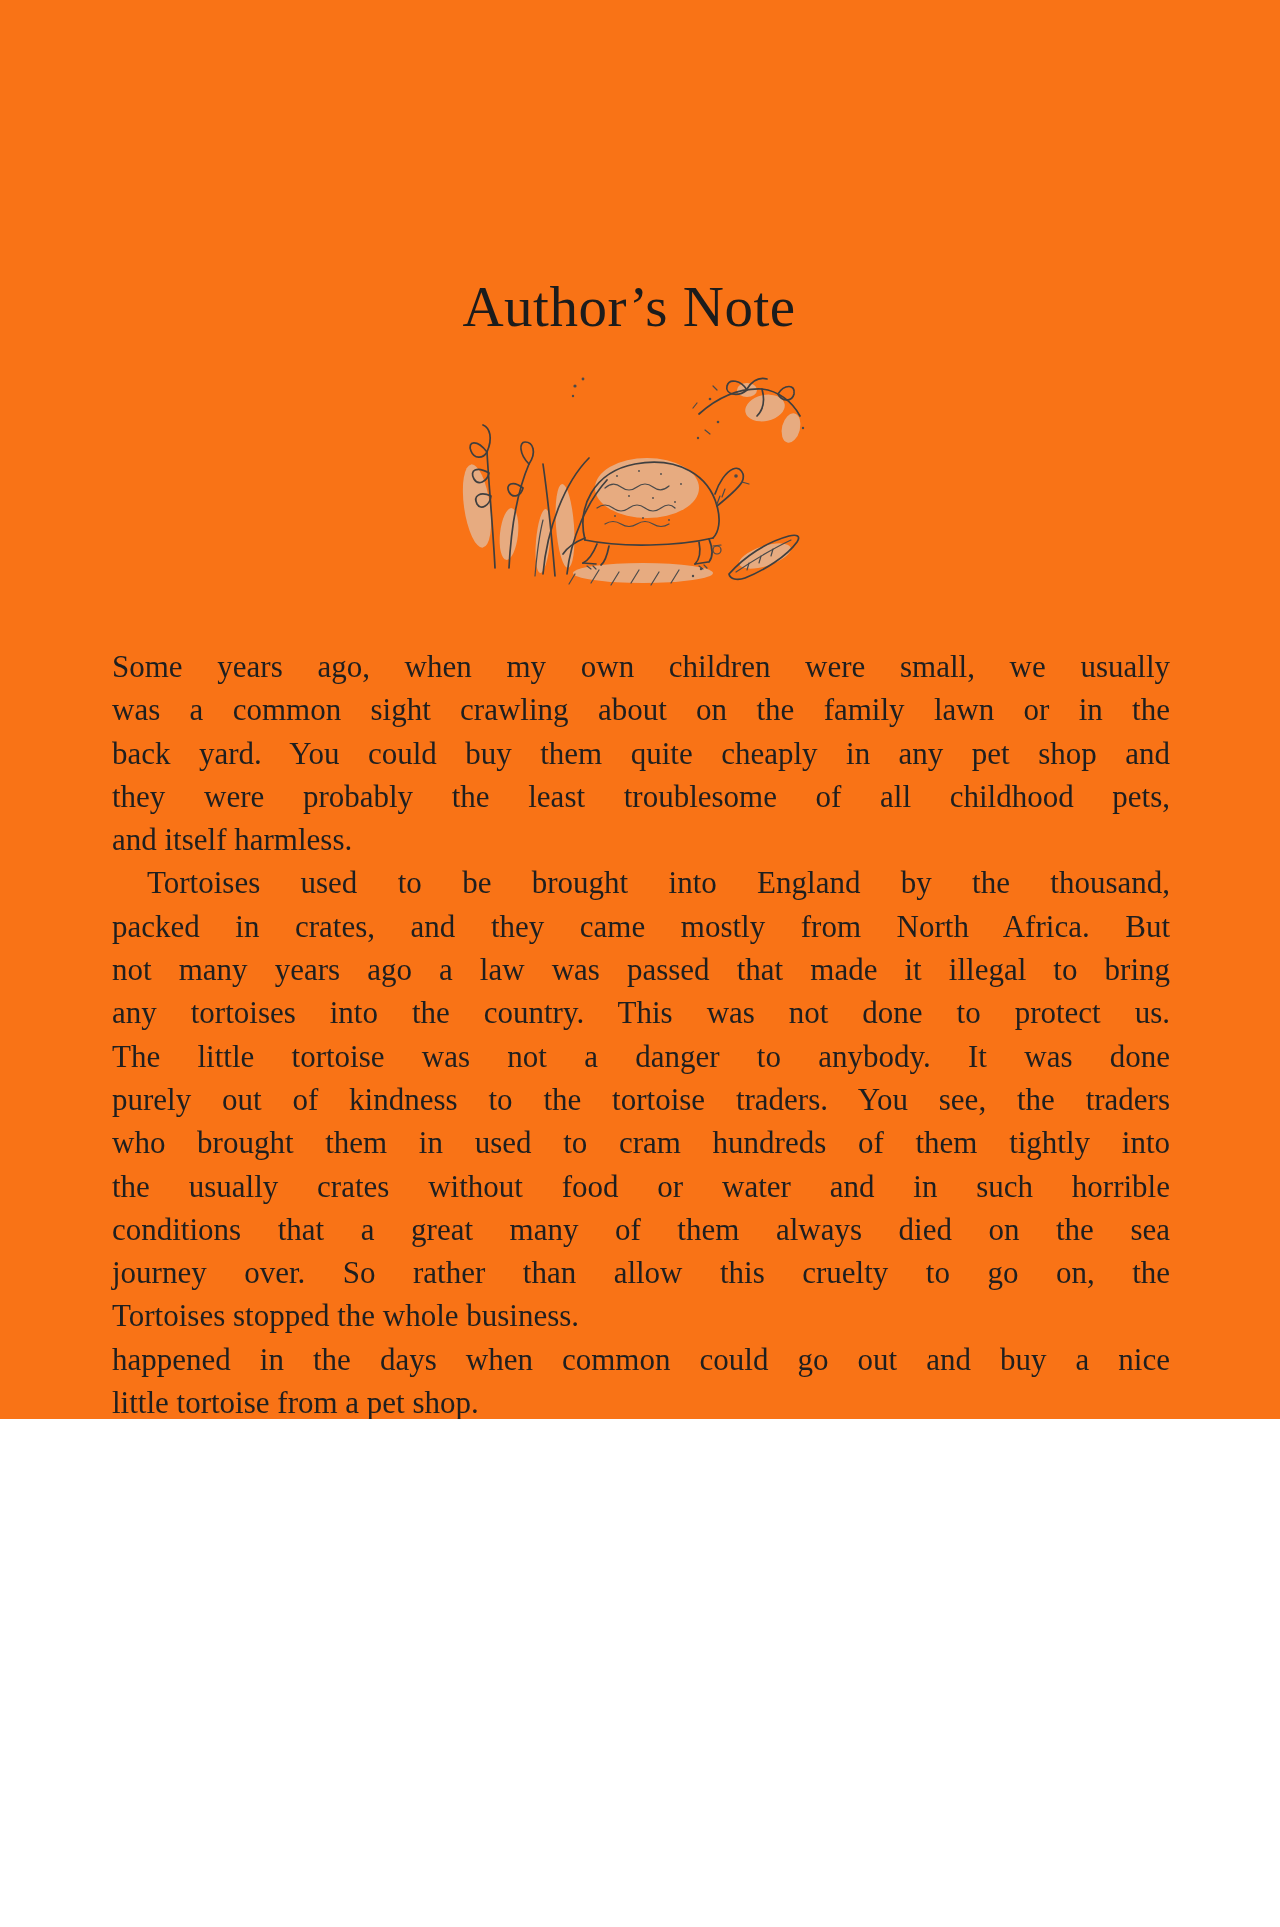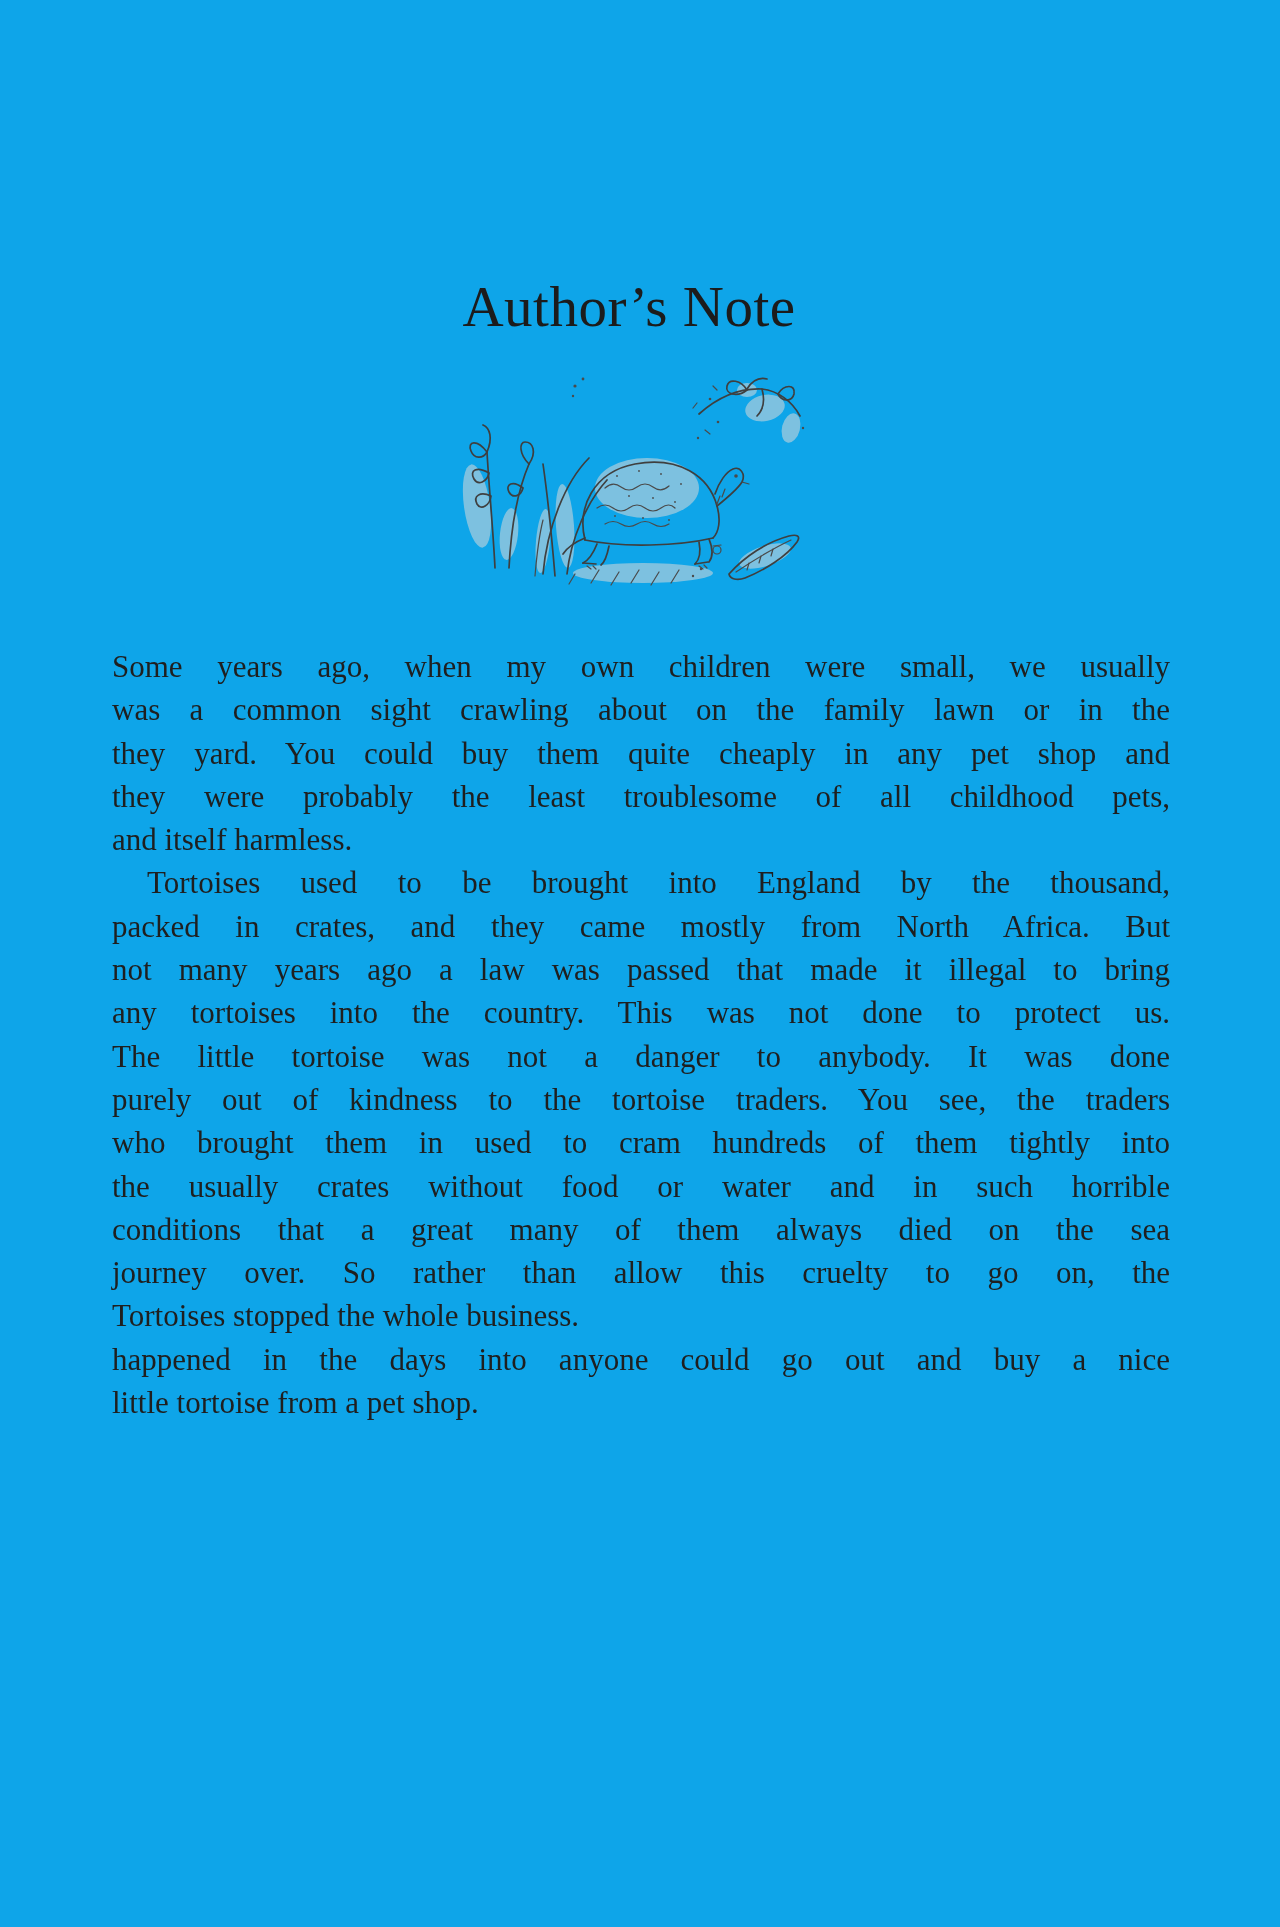--- a/index.html
+++ b/index.html
@@ -1,19 +1,19 @@
 <!DOCTYPE html>
 <html><head>
 <meta charset="utf-8">
 <style>
   html,body{margin:0;padding:0;background:#ffffff;}
   .page{
     position:relative;
-    width:1280px;height:1927px;
-    background:#0ea5e9;
+    width:1280px;height:1419px;
+    background:#f97316;
     color:#1f1f1f;
     font-family:"Liberation Serif","DejaVu Serif",serif;
     overflow:hidden;
   }
   .title{
     position:absolute;left:100px;top:278px;width:1058px;
     text-align:center;font-size:57px;line-height:1;
     color:#1c1c1c;letter-spacing:0.5px;
   }
   .illo{
@@ -141,36 +141,36 @@
         <circle class="ink-thin" cx="270" cy="174" r="4"></circle>
         <path class="ink-thin" d="M266 170 l8 -1"></path>
       </g>
     </svg>
   </div>
 
   <div class="body-text">
       <div>
         <div class="line">Some years ago, when my own children were small, we usually</div>
         <div class="line">was a common sight crawling about on the family lawn or in the</div>
-        <div class="line">they yard. You could buy them quite cheaply in any pet shop and</div>
+        <div class="line">back yard. You could buy them quite cheaply in any pet shop and</div>
         <div class="line">they were probably the least troublesome of all childhood pets,</div>
         <div class="line last">and itself harmless.</div>
       </div>
       <div>
         <div class="line indent">Tortoises used to be brought into England by the thousand,</div>
         <div class="line">packed in crates, and they came mostly from North Africa. But</div>
         <div class="line">not many years ago a law was passed that made it illegal to bring</div>
         <div class="line">any tortoises into the country. This was not done to protect us.</div>
         <div class="line">The little tortoise was not a danger to anybody. It was done</div>
         <div class="line">purely out of kindness to the tortoise traders. You see, the traders</div>
         <div class="line">who brought them in used to cram hundreds of them tightly into</div>
         <div class="line">the usually crates without food or water and in such horrible</div>
         <div class="line">conditions that a great many of them always died on the sea</div>
         <div class="line">journey over. So rather than allow this cruelty to go on, the</div>
         <div class="line last">Tortoises stopped the whole business.</div>
       </div>
       <div>
-        <div class="line">happened in the days into anyone could go out and buy a nice</div>
+        <div class="line">happened in the days when common could go out and buy a nice</div>
         <div class="line last">little tortoise from a pet shop.</div>
       </div>
     </div>
 
 </div>
 
 </body></html>

